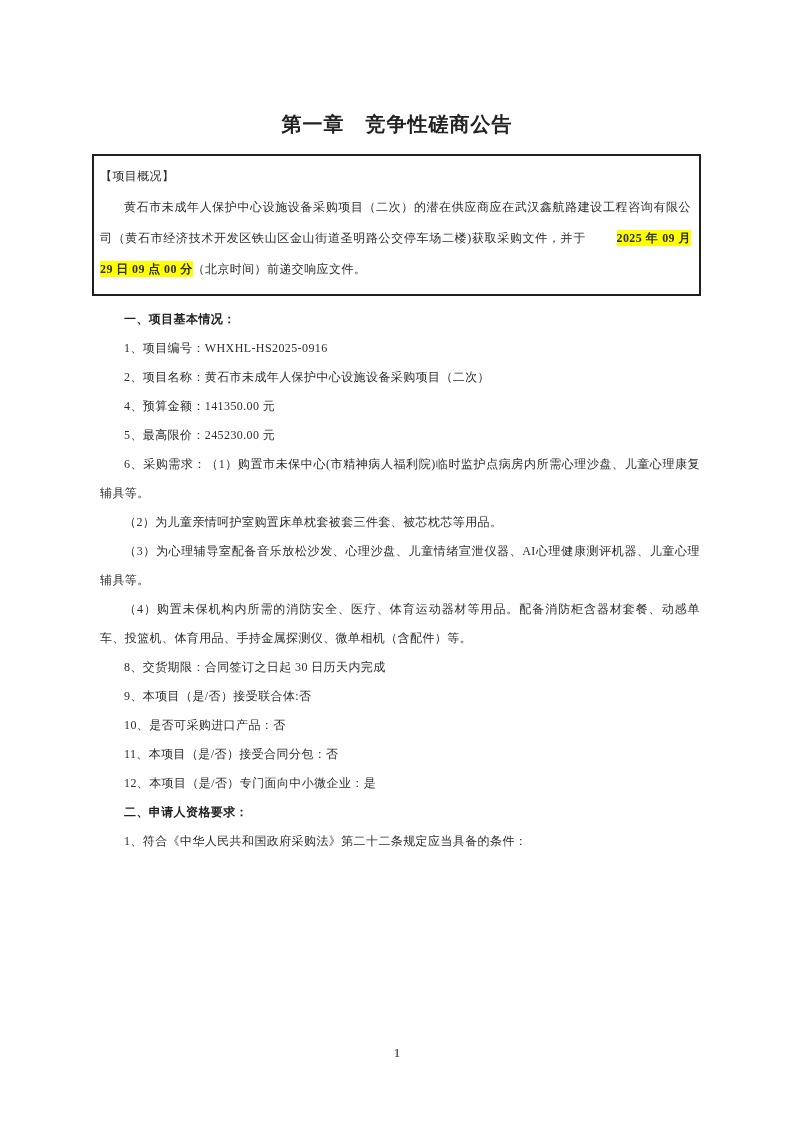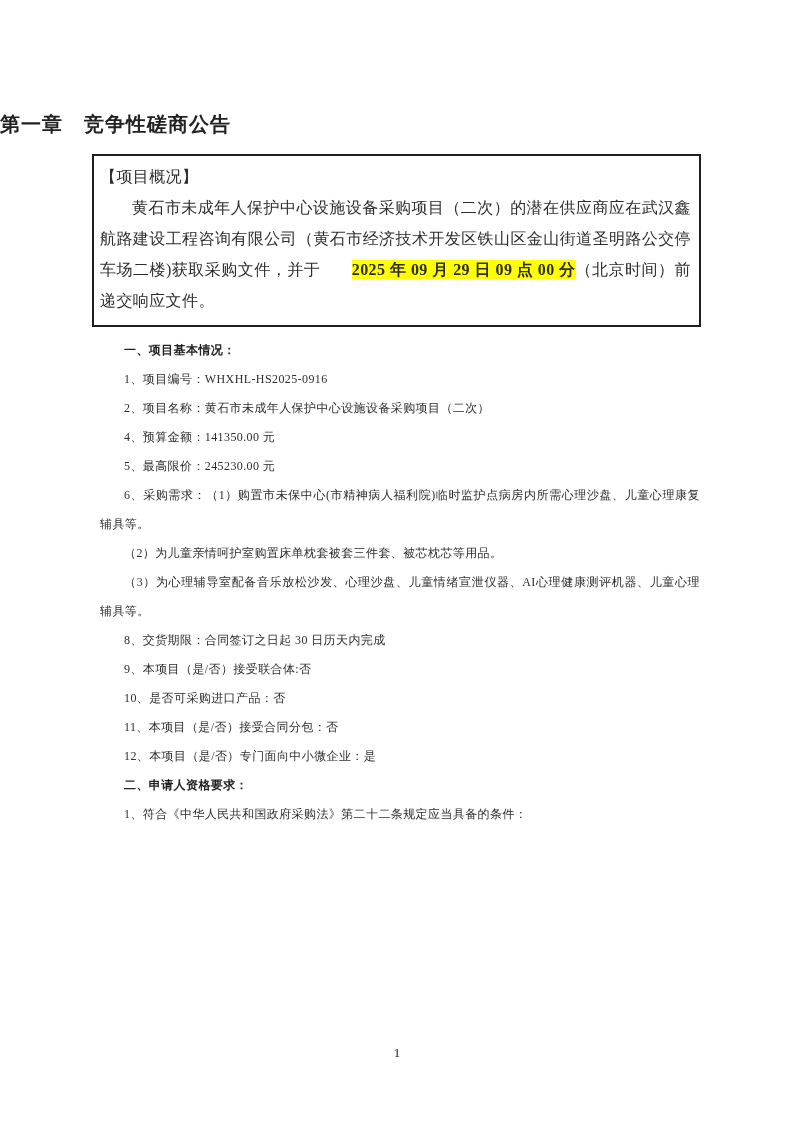--- a/index.html
+++ b/index.html
@@ -9,32 +9,32 @@
     margin:0 auto;
     background:#ffffff;
     font-family:"Liberation Serif","DejaVu Serif",serif;
     color:#2d2d2d;
     box-sizing:border-box;
     padding-top:110px;
     overflow:hidden;
   }
   .title {
     margin:0;
-    text-align:left;
+    text-align:center;
     font-size:20px;
     line-height:28px;
     font-weight:bold;
     letter-spacing:1px;
     color:#222222;
   }
   .overview-box {
     margin:16px 93px 0 92px;
     border:2px solid #1f1f1f;
     padding:5px 8px 9px 6px;
-    font-size:16px;
+    font-size:12px;
     line-height:31px;
     box-sizing:border-box;
   }
   .box-heading {
     letter-spacing:0.4px;
   }
   .box-para {
     margin:0;
     text-indent:2em;
     text-align:justify;
@@ -82,20 +82,21 @@
 
   <div class="doc-body">
       <p class="bold">一、项目基本情况：</p>
       <p>1、项目编号：WHXHL-HS2025-0916</p>
       <p>2、项目名称：黄石市未成年人保护中心设施设备采购项目（二次）</p>
       <p>4、预算金额：141350.00 元</p>
       <p>5、最高限价：245230.00 元</p>
       <p>6、采购需求：（1）购置市未保中心(市精神病人福利院)临时监护点病房内所需心理沙盘、儿童心理康复辅具等。</p>
       <p>（2）为儿童亲情呵护室购置床单枕套被套三件套、被芯枕芯等用品。</p>
       <p>（3）为心理辅导室配备音乐放松沙发、心理沙盘、儿童情绪宣泄仪器、AI心理健康测评机器、儿童心理辅具等。</p>
+      <p>（4）购置未保机构内所需的消防安全、医疗、体育运动器材等用品。配备消防柜含器材套餐、动感单车、投篮机、体育用品、手持金属探测仪、微单相机（含配件）等。</p>
       <p>8、交货期限：合同签订之日起 30 日历天内完成</p>
       <p>9、本项目（是/否）接受联合体:否</p>
       <p>10、是否可采购进口产品：否</p>
       <p>11、本项目（是/否）接受合同分包：否</p>
       <p>12、本项目（是/否）专门面向中小微企业：是</p>
       <p class="bold">二、申请人资格要求：</p>
       <p>1、符合《中华人民共和国政府采购法》第二十二条规定应当具备的条件：</p>
     </div>
 
   <div class="footer">1</div>

